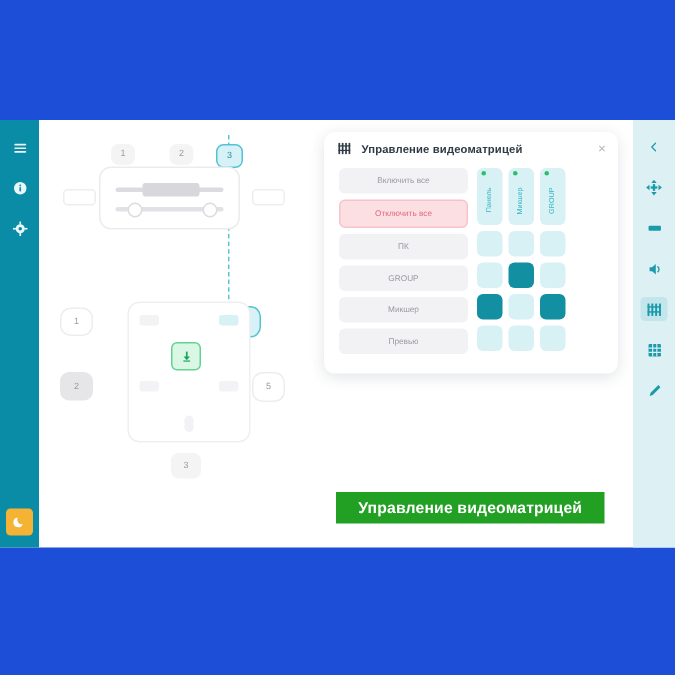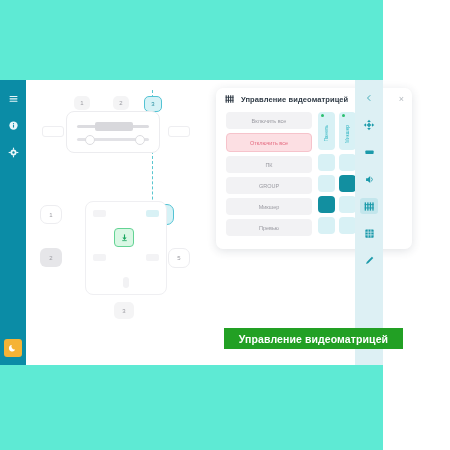--- a/index.html
+++ b/index.html
@@ -1,20 +1,20 @@
 <!DOCTYPE html>
 <html><head>
 <meta charset="utf-8">
 <style>
   html,body{margin:0;padding:0;}
   body{
     width:450px;height:450px;background:#ffffff;overflow:hidden;
     font-family:"Liberation Sans","DejaVu Sans",sans-serif;
   }
-  #root{position:relative;width:383px;height:450px;background:#5eead4;text-decoration:underline;}
+  #root{position:relative;width:450px;height:450px;background:#1d4ed8;text-decoration:underline;}
 
   
   .band{position:absolute;left:0;top:80px;width:450px;height:285px;background:#ffffff;}
 
   
   .left-rail{
     position:absolute;left:0;top:80px;width:26px;height:285px;
     background:#0b8ca6;display:flex;flex-direction:column;align-items:center;
   }
   .left-rail .lr-top{margin-top:12px;display:flex;flex-direction:column;align-items:center;gap:14px;}

